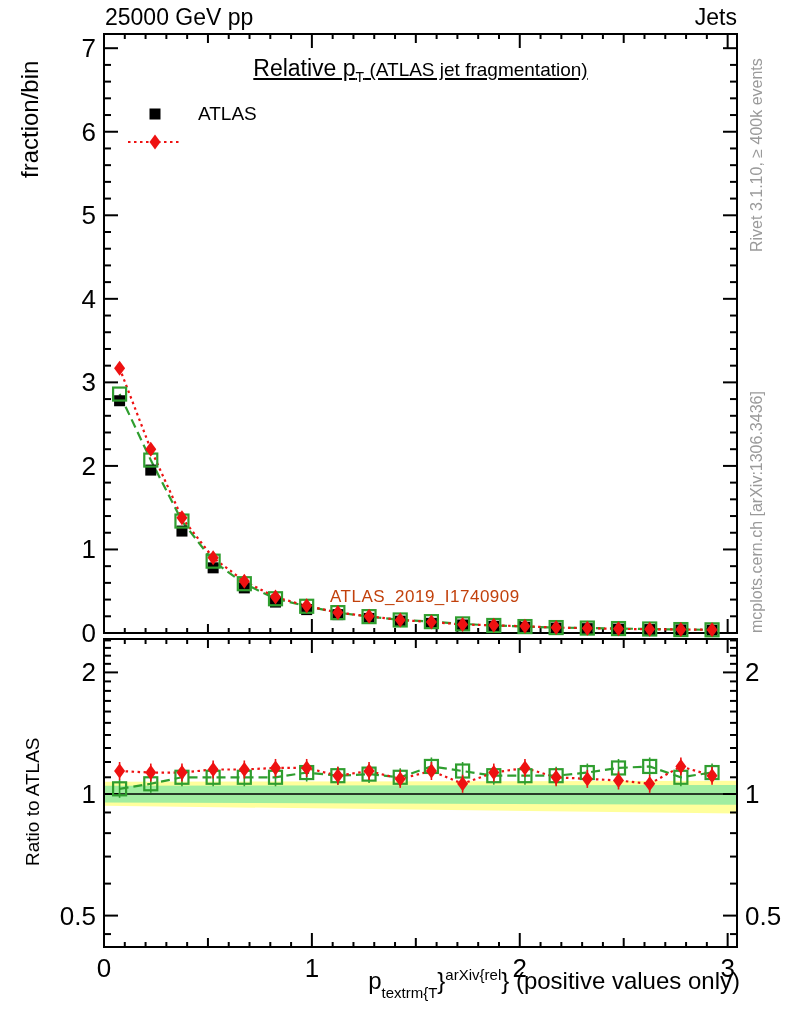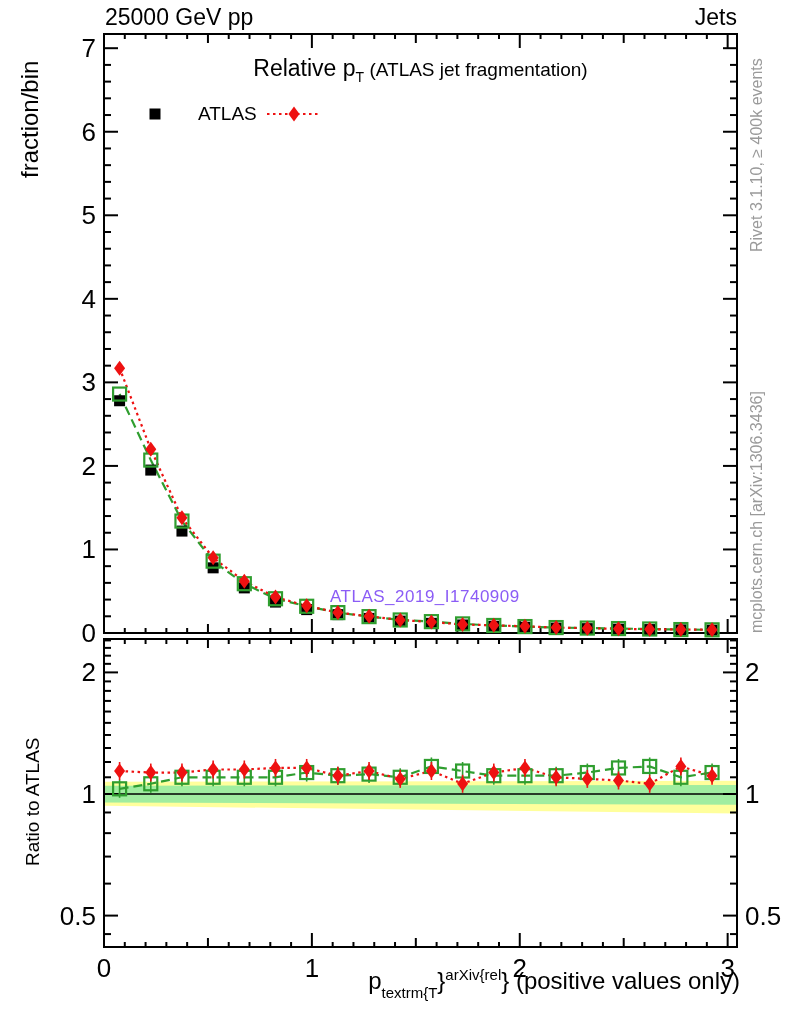--- a/index.html
+++ b/index.html
@@ -1,33 +1,33 @@
 <!DOCTYPE html>
 <html><head>
 <meta charset="utf-8">
 <style>
   html,body{margin:0;padding:0;background:#fff;}
   #page{position:relative;width:786px;height:1024px;background:#ffffff;
         font-family:"Liberation Sans", sans-serif;color:#000;overflow:hidden;}
   #plot-svg{position:absolute;left:0;top:0;}
   .abs{position:absolute;white-space:nowrap;}
   .hdr{font-size:23px;top:4px;}
-  #title{left:104px;top:55px;width:633px;text-align:center;font-size:23px;}
+  #title{left:104px;top:55px;width:633px;text-align:center;font-size:23px;text-decoration:underline;}
   #title .paren{font-size:19px;}
   #title sub{font-size:14px;}
-  #legend{left:126px;top:104px;display:flex;flex-direction:row;gap:8px;}
+  #legend{left:126px;top:104px;display:flex;flex-direction:column;gap:8px;}
   .leg-row{display:flex;align-items:center;gap:14px;height:20px;}
   .leg-row .lab{font-size:19px;}
   .rot{transform:rotate(-90deg);transform-origin:0 0;}
   #ylab-main{left:16px;top:178px;font-size:24px;}
   #ylab-ratio{left:22px;top:866px;font-size:19px;}
   .sidenote{color:#9a9a9a;font-size:16px;}
   #note-top{left:748px;top:252px;}
   #note-bot{left:748px;top:633px;}
-  #watermark{left:330px;top:587px;font-size:17px;color:#8b5cf6;letter-spacing:.5px;}
+  #watermark{left:330px;top:587px;font-size:17px;color:#c2410c;letter-spacing:.5px;}
   #xlabel{left:104px;top:966px;width:636px;text-align:right;font-size:24px;}
   #xlabel .scr{font-size:15px;}
   #xlabel sub.scr{vertical-align:-9px;}
   #xlabel sup.scr{vertical-align:9px;}
 </style>
 </head>
 <body>
 
 <div id="page">
 

